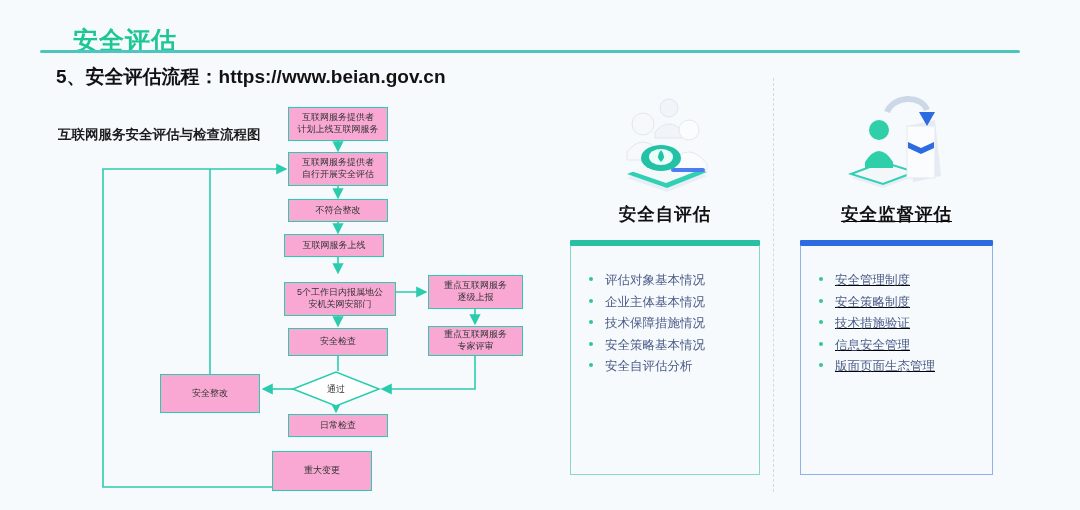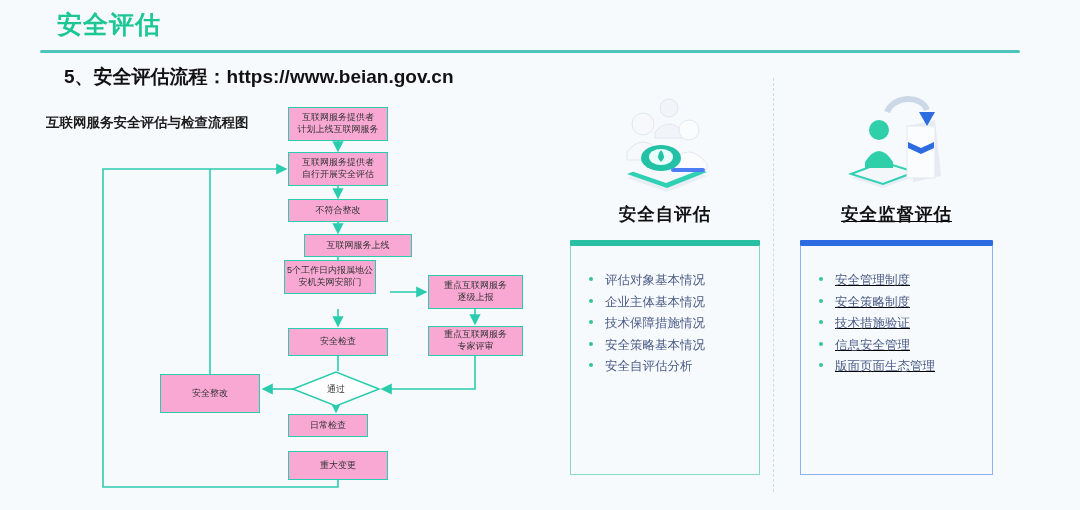--- a/index.html
+++ b/index.html
@@ -6,34 +6,34 @@
   body{
     width:1080px;height:510px;
     background:#f7fafd;
     font-family:"Liberation Sans","DejaVu Sans",sans-serif;
     position:relative;overflow:hidden;
   }
   .slide{position:absolute;inset:0;width:1080px;height:510px;}
 
   
   .page-title{
-    position:absolute;left:57px;top:8px;margin:0;
+    position:absolute;left:57px;top:8px;margin:16px;
     font-size:25px;font-weight:bold;color:#1cc795;letter-spacing:1px;
   }
   .title-rule{
     position:absolute;left:40px;top:50px;width:980px;height:3px;
     background:#4cc6bf;border-radius:2px;
   }
   .section-heading{
-    position:absolute;left:64px;top:64px;margin:0;
+    position:absolute;left:56px;top:64px;margin:0;
     font-size:19px;font-weight:bold;color:#121212;
   }
   .section-heading .url{color:#121212;text-decoration:none;}
   .flow-caption{
-    position:absolute;left:42px;top:110px;margin:4px;
+    position:absolute;left:42px;top:110px;margin:16px;
     font-size:13.5px;font-weight:bold;color:#1c1c1c;
   }
 
   
   .connectors{position:absolute;left:0;top:0;width:1080px;height:510px;pointer-events:none;}
   .fnode{
     position:absolute;box-sizing:border-box;
     background:#f9a8d4;border:1.5px solid #2bccae;
     display:flex;align-items:center;justify-content:center;text-align:center;
     font-size:9px;line-height:1.3;color:#333;white-space:pre-line;
@@ -106,32 +106,32 @@
       <path d="M338,473 L338,487 L103,487 L103,169 L285,169" marker-end="url(#arr)"></path>
       <polygon points="293,389 336,372 379,389 336,406" fill="#ffffff"></polygon>
     </g>
   </svg>
 
   <div class="fnode" style="left:288px;top:107px;width:100px;height:34px">互联网服务提供者
 计划上线互联网服务</div>
   <div class="fnode" style="left:288px;top:152px;width:100px;height:34px">互联网服务提供者
 自行开展安全评估</div>
   <div class="fnode" style="left:288px;top:199px;width:100px;height:23px">不符合整改</div>
-  <div class="fnode" style="left:304px;top:234px;width:108px;height:23px">互联网服务上线</div>
-  <div class="fnode" style="left:284px;top:260px;width:92px;height:34px">5个工作日内报属地公
+  <div class="fnode" style="left:284px;top:234px;width:100px;height:23px">互联网服务上线</div>
+  <div class="fnode" style="left:284px;top:282px;width:112px;height:34px">5个工作日内报属地公
 安机关网安部门</div>
   <div class="fnode" style="left:428px;top:275px;width:95px;height:34px">重点互联网服务
 逐级上报</div>
   <div class="fnode" style="left:288px;top:328px;width:100px;height:28px">安全检查</div>
   <div class="fnode" style="left:428px;top:326px;width:95px;height:30px">重点互联网服务
 专家评审</div>
   <div class="fdiamond-label">通过</div>
   <div class="fnode" style="left:160px;top:374px;width:100px;height:39px">安全整改</div>
-  <div class="fnode" style="left:288px;top:414px;width:80px;height:23px">日常检查</div>
-  <div class="fnode" style="left:288px;top:451px;width:100px;height:29px">重大变更</div>
+  <div class="fnode" style="left:288px;top:414px;width:100px;height:23px">日常检查</div>
+  <div class="fnode" style="left:272px;top:451px;width:100px;height:40px">重大变更</div>
 
   <div class="divider"></div>
 
   <section class="panel p1" style="left: 570px; --accent: #29bfa2; --accent-border: #86d9c5;">
     <div class="panel-icon">
       <svg width="120" height="108" viewBox="0 0 120 108">
         <path d="M22,88 L60,73 L102,86 L62,102 Z" fill="#e9eef5"></path>
         <path d="M22,84 L60,69 L102,82 L62,98 Z" fill="#2fd0b4"></path>
         <path d="M26,81 L60,68 L97,79 L61,93 Z" fill="#f5f8fb"></path>
         <circle cx="64" cy="18" r="9" fill="#f1f4f9" stroke="#e0e7f0"></circle>

